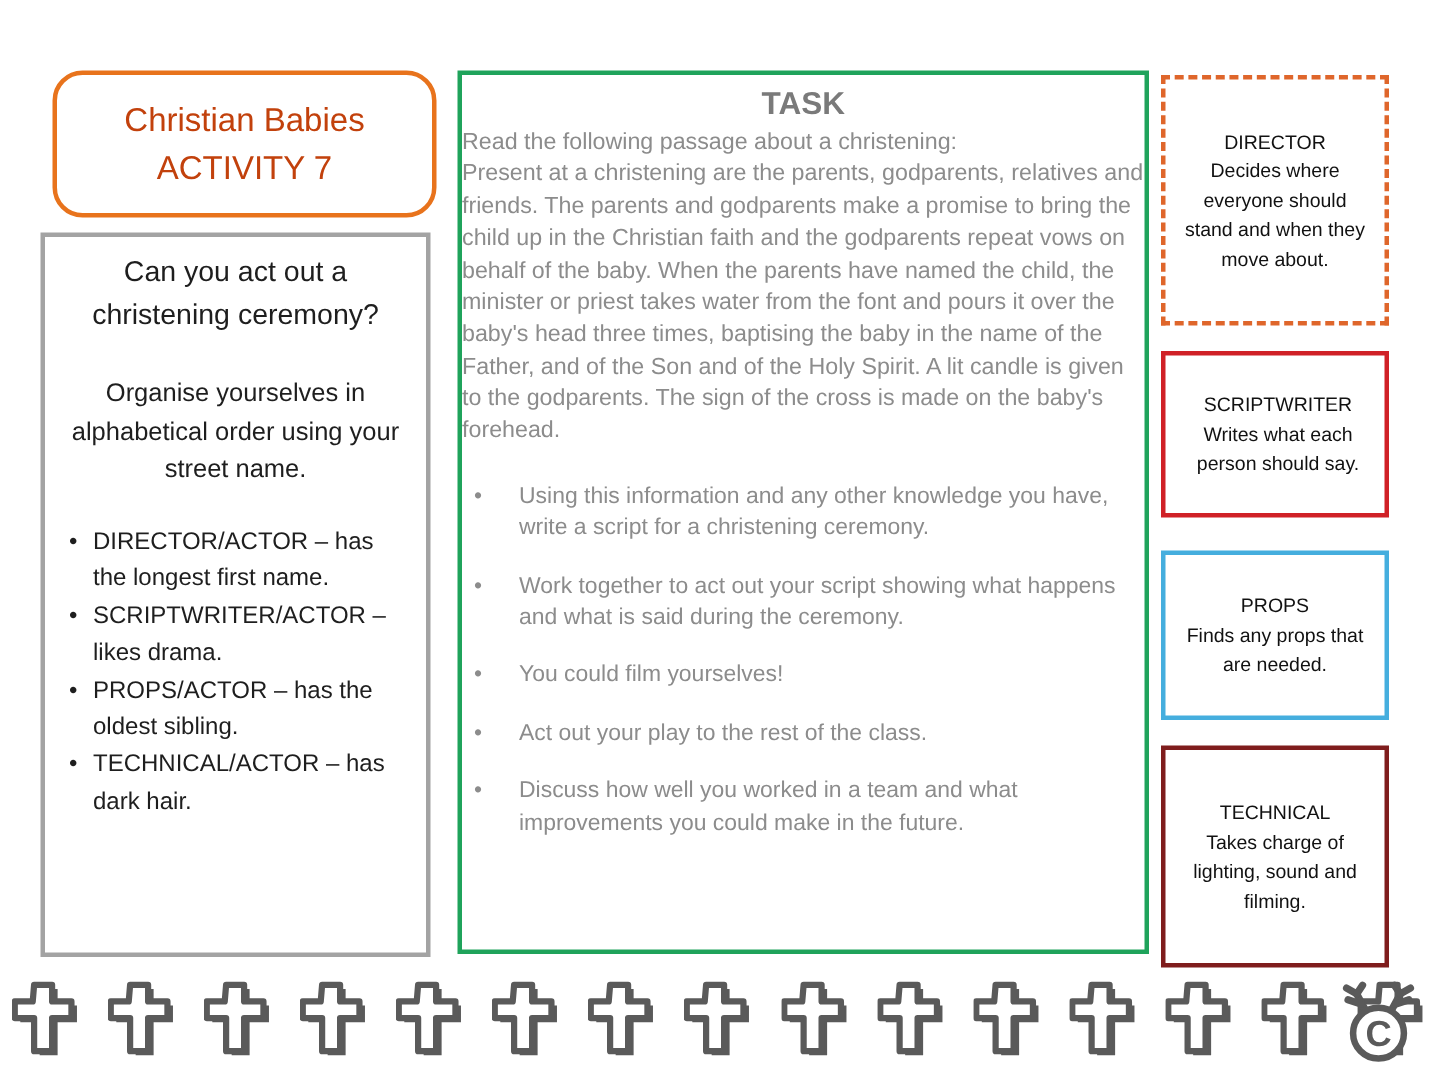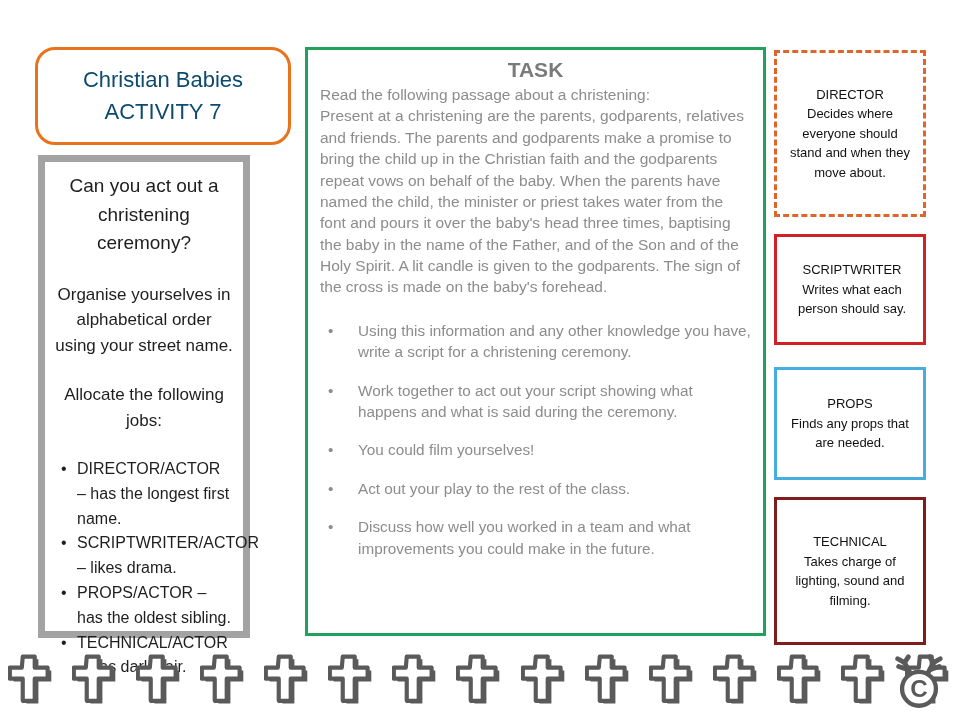--- a/index.html
+++ b/index.html
@@ -11,46 +11,46 @@
     overflow: hidden;
     color: #1e1e1e;
   }
   .abs { position: absolute; }
 
   
   .title-box {
     left: 35px; top: 47px; width: 256px; height: 98px;
     border: 3px solid #e8731c; border-radius: 20px;
     display: flex; flex-direction: column; justify-content: center; align-items: center;
-    font-size: 22px; line-height: 1.45; color: #0c4a6e;
+    font-size: 22px; line-height: 1.45; color: #c2410c;
     text-align: center;
   }
 
   
   .instructions-box {
-    left: 38px; top: 155px; width: 212px; height: 483px;
-    border: 7px solid #a3a3a3;
+    left: 27px; top: 155px; width: 260px; height: 483px;
+    border: 3px solid #a3a3a3;
     padding: 10px 10px 6px 10px;
     font-size: 17px; line-height: 1.5; text-align: center;
   }
   .instructions-box .heading { font-size: 19px; margin-bottom: 24px; }
   .instructions-box .para   { margin-bottom: 24px; }
   .job-list { list-style: none; text-align: left; margin-top: 2px; }
   .job-list li {
     display: flex; font-size: 16px; line-height: 1.55;
   }
   .job-list .bullet { width: 16px; flex: 0 0 16px; margin-left: 6px; }
   .job-list .jtext  { flex: 1; }
   .job-list b { font-weight: normal; }
 
   
   .task-box {
     left: 305px; top: 47px; width: 461px; height: 589px;
     border: 3px solid #1fa35b;
-    padding: 8px 12px;
+    padding: 8px 0;
     color: #8c8c8c;
   }
   .task-box .task-heading {
     text-align: center; font-size: 21px; font-weight: bold; color: #7a7a7a;
     margin-bottom: 2px;
   }
   .task-box .intro, .task-box .passage {
     font-size: 15.5px; line-height: 1.38;
   }
   .task-bullets { list-style: none; margin-top: 22px; }
@@ -84,21 +84,20 @@
 <body>
 
 <div class="abs title-box">
   <div>Christian Babies</div>
   <div>ACTIVITY 7</div>
 </div>
 
 <div class="abs instructions-box">
   <div class="heading">Can you act out a christening ceremony?</div>
   <div class="para">Organise yourselves in alphabetical order using your street name.</div>
-  <div class="para">Allocate the following jobs:</div>
   <ul class="job-list">
     <li>
       <span class="bullet">•</span>
       <span class="jtext"><b>DIRECTOR/ACTOR –</b> <span>has the longest first name.</span></span>
     </li>
     <li>
       <span class="bullet">•</span>
       <span class="jtext"><b>SCRIPTWRITER/ACTOR –</b> <span>likes drama.</span></span>
     </li>
     <li>

